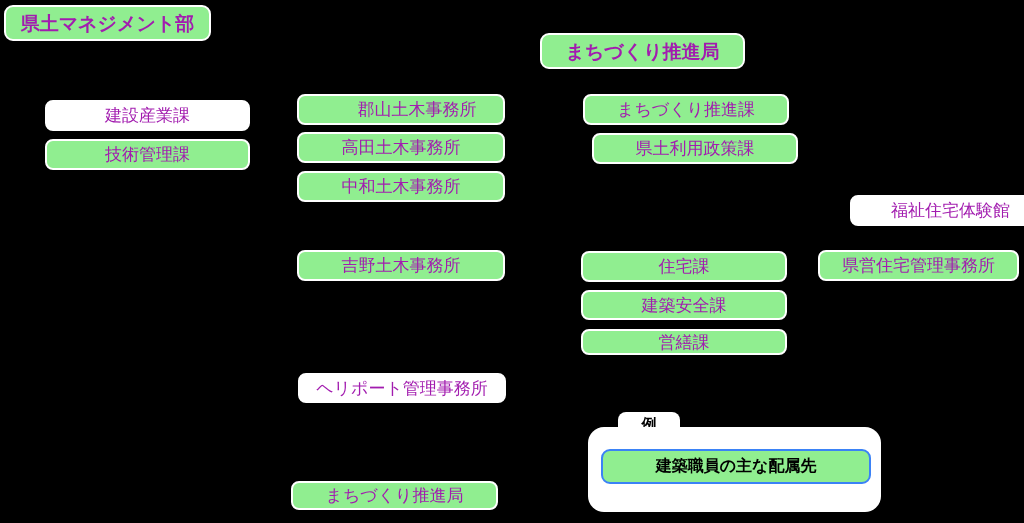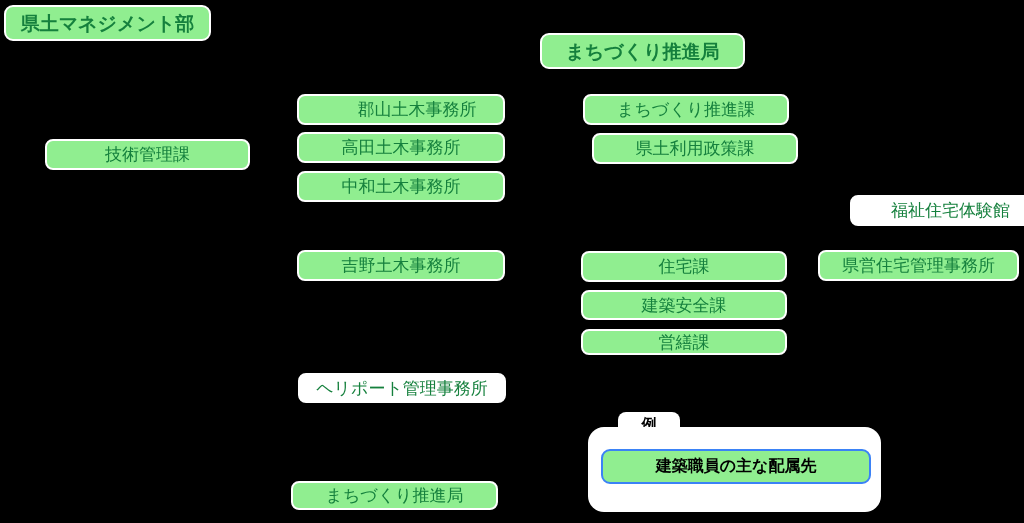--- a/index.html
+++ b/index.html
@@ -20,21 +20,21 @@
     position: absolute;
     box-sizing: border-box;
     display: flex;
     align-items: center;
     justify-content: center;
     border: 2px solid #ffffff;
     border-radius: 8px;
     font-size: 17px;
     line-height: 1;
     white-space: nowrap;
-    color: #15803d;
+    color: #a21caf;
   }
   .green { background: #90ee90; }
   .white { background: #ffffff; }
   .header {
     font-weight: bold;
     font-size: 19px;
     border-radius: 9px;
   }
   .legend-tab {
     position: absolute;
@@ -69,20 +69,21 @@
 </style>
 </head>
 <body>
 
 <div id="canvas">
 
   <div class="node green header" style="left:4px; top:5px; width:207px; height:36px;">県土マネジメント部</div>
 
   <div class="node green header" style="left:540px; top:33px; width:205px; height:36px;">まちづくり推進局</div>
 
+  <div class="node white" style="left:45px; top:100px; width:205px; height:31px;">建設産業課</div>
 
   <div class="node green" style="left:45px; top:139px; width:205px; height:31px;">技術管理課</div>
 
   <div class="node green" style="left:297px; top:94px; width:208px; height:31px;padding-left:32px;">郡山土木事務所</div>
 
   <div class="node green" style="left:297px; top:132px; width:208px; height:31px;">高田土木事務所</div>
 
   <div class="node green" style="left:297px; top:171px; width:208px; height:31px;">中和土木事務所</div>
 
   <div class="node green" style="left:297px; top:250px; width:208px; height:31px;">吉野土木事務所</div>

